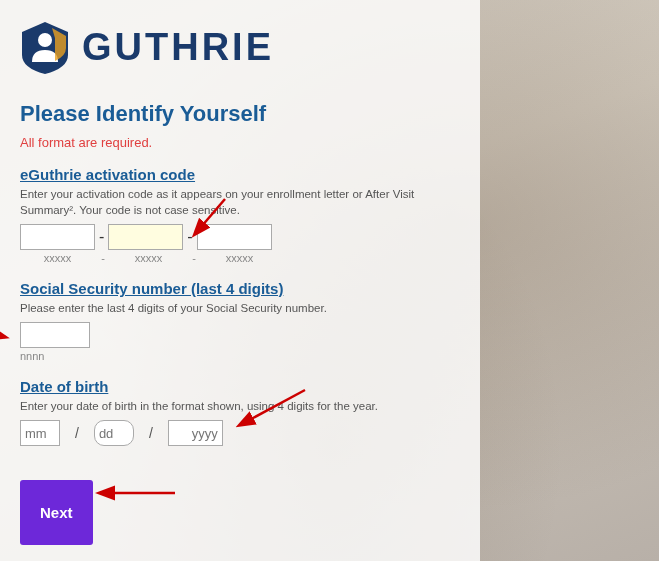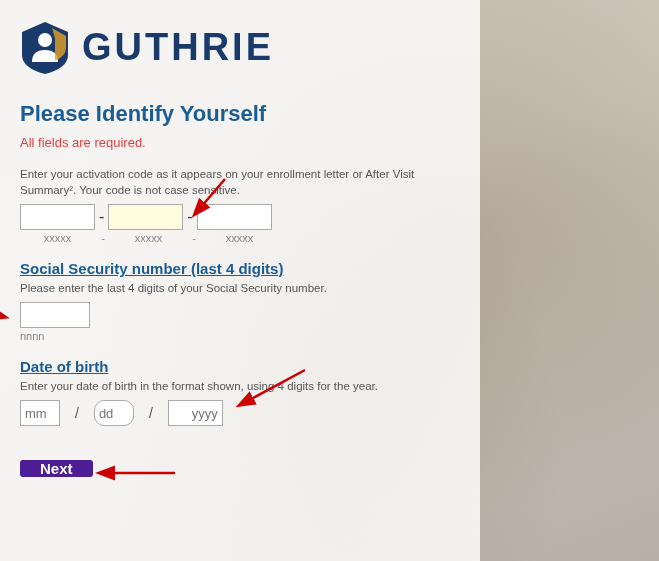--- a/index.html
+++ b/index.html
@@ -161,24 +161,24 @@
     .dob-inputs input.dd { width: 40px; border-radius: 10px; }
     .dob-inputs input.yyyy { width: 55px; text-align: right; }
 
     .dob-inputs span.sep {
       font-size: 14px;
       color: #555;
       margin: 0 3px;
     }
 
     .next-btn {
-      background-color: #4c1d95;
+      background-color: #6d28d9;
       color: #fff;
       border: none;
-      padding: 0 20px;
+      padding: 24px 20px;
       font-size: 15px;
       font-weight: bold;
       cursor: pointer;
       border-radius: 3px;
       margin-top: 10px;
     }
 
     
     .row-with-arrow {
       position: relative;
@@ -204,24 +204,25 @@
       <path d="M32 8 L46 16 L46 28 Q46 36 35 41 L35 18 Z" fill="#e8a020" opacity="0.8"></path>
     </svg>
 
     <span class="logo-text">GUTHRIE</span>
   </div>
 
   
   <div class="page-title">Please Identify Yourself</div>
 
   
-  <div class="required-note">All fields are required.</div>
+  <div class="required-note">All format are required.</div>
 
   
   <div class="field-section">
+    <div class="field-label">eGuthrie activation code</div>
     <div class="field-desc">Enter your activation code as it appears on your enrollment letter or After Visit Summary². Your code is not case sensitive.</div>
     <div class="activation-inputs row-with-arrow">
       <input type="text" maxlength="5" style="width: 75px;">
       <span class="sep"> - </span>
       <input type="text" maxlength="5" style="width: 75px; background: rgb(255, 253, 224); border: 1.5px solid rgb(170, 170, 170);">
       <span class="sep"> - </span>
       <input type="text" maxlength="5" style="width: 75px;">
 
       <svg style="position:absolute; left:155px; top:-30px; width:60px; height:50px;" viewBox="0 0 60 50">
         <defs>

